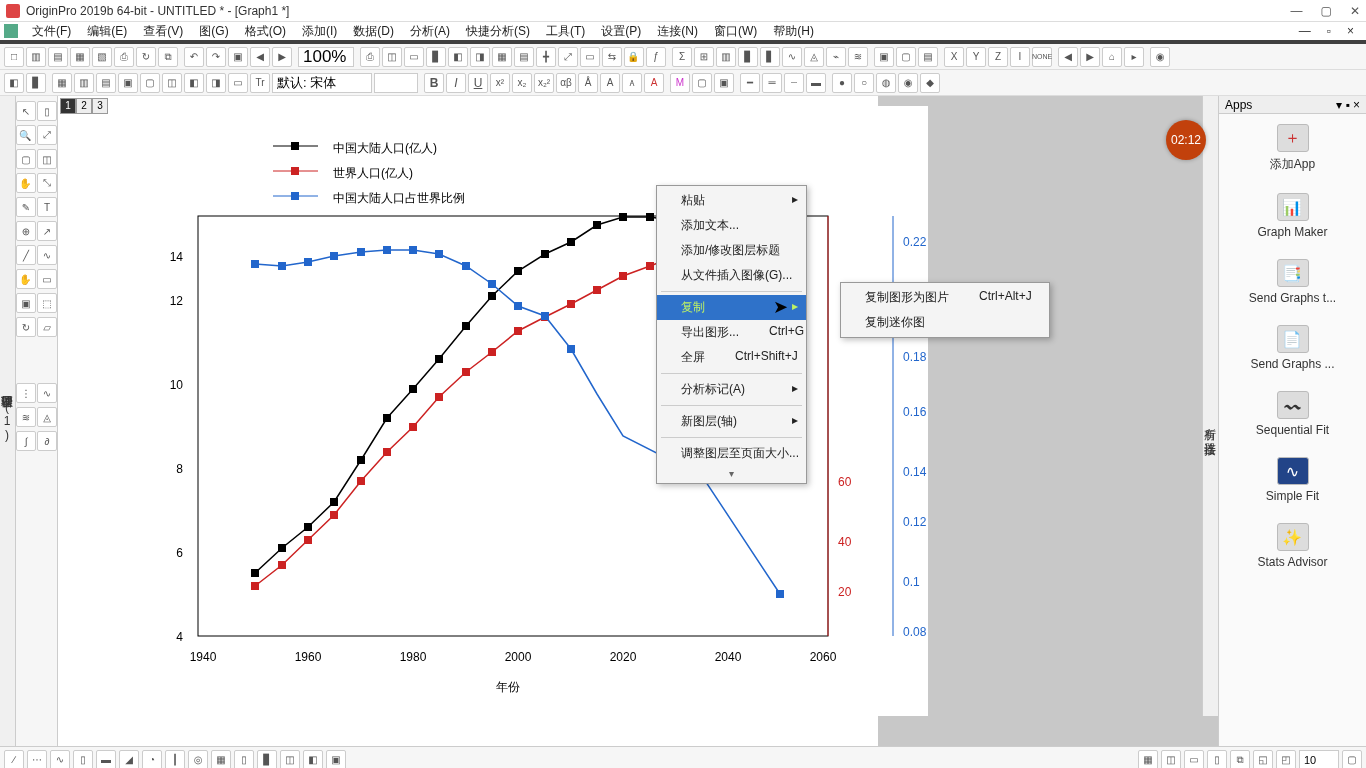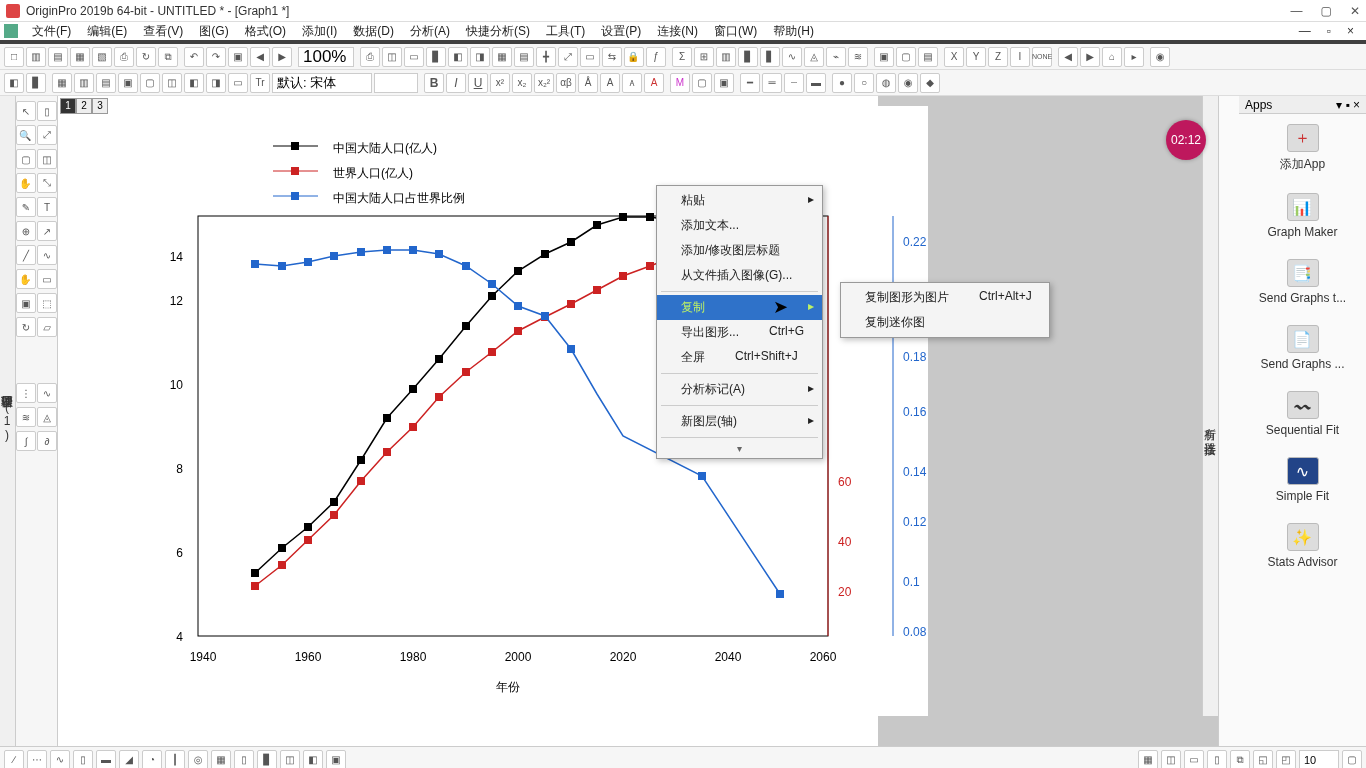--- a/index.html
+++ b/index.html
@@ -37,34 +37,34 @@
 
 .plotarea { flex: 1; background: #fff; position: relative; }
 .layertabs { position: absolute; top: 2px; left: 2px; display: flex; gap: 0; }
 .layertabs .lt { width: 16px; height: 16px; background: #eee; border: 1px solid #999; font-size: 10px; text-align: center; line-height: 14px; }
 .layertabs .lt.act { background: #333; color: #fff; }
 
 .graybg { position: absolute; top: 0; right: 0; width: 340px; height: 100%; background: #c8c8c8; }
 .chartwrap { position: absolute; top: 10px; left: 50px; width: 820px; height: 610px; background: #fff; }
 svg.chart { width: 100%; height: 100%; }
 
-.appsdock { width: 148px; background: #fafafa; border-left: 1px solid #ccc; display: flex; flex-direction: column; padding-left: 20px; }
+.appsdock { width: 148px; background: #fafafa; border-left: 1px solid #ccc; display: flex; flex-direction: column; }
 .appsdock .hdr { height: 18px; background: #eee; padding: 2px 6px; font-size: 11px; border-bottom: 1px solid #ccc; display:flex; justify-content:space-between;}
 .appsdock .appitem { padding: 10px 4px; text-align: center; font-size: 11px; color: #333; }
 .appsdock .appitem .ai { width: 32px; height: 28px; margin: 0 auto 4px; background: #ddd; border: 1px solid #bbb; border-radius: 3px; display:flex;align-items:center;justify-content:center;font-size:16px;}
 
 
 .ctxmenu { position: absolute; background: #f4f4f4; border: 1px solid #999; box-shadow: 2px 2px 6px rgba(0,0,0,0.25); padding: 2px 0; z-index: 100; }
 .ctxmenu .ci { padding: 4px 28px 4px 24px; font-size: 12px; color: #222; display: flex; justify-content: space-between; gap: 30px; white-space: nowrap; position: relative; }
 .ctxmenu .ci.hl { background: #2f72c9; color: #bef264; }
 .ctxmenu .ci .arrow { position: absolute; right: 8px; }
 .ctxmenu .sep { height: 1px; background: #ccc; margin: 3px 4px; }
 .ctxmenu .expand { text-align:center; color:#666; font-size:10px; padding:2px 0;}
 
-.timer { position: absolute; top: 120px; right: 160px; width: 40px; height: 40px; background: #be185d; border-radius: 50%; color: #fff; font-size: 11px; display: flex; align-items: center; justify-content: center; box-shadow: 0 0 4px rgba(0,0,0,0.3); z-index:50;}
+.timer { position: absolute; top: 120px; right: 160px; width: 40px; height: 40px; background: #c2410c; border-radius: 50%; color: #fff; font-size: 11px; display: flex; align-items: center; justify-content: center; box-shadow: 0 0 4px rgba(0,0,0,0.3); z-index:50;}
 
 
 .bottombar { height: 26px; background: #f6f6f6; border-top: 1px solid #ccc; display: flex; align-items: center; padding: 0 4px; gap: 3px; }
 
 .rightstrip { position:absolute; top:96px; right:148px; width:16px; background:#f0f0f0; writing-mode: vertical-rl; text-orientation: upright; font-size:10px; padding-top:40px; color:#333; text-align:center; height:620px; border-left:1px solid #ccc;}
 </style>
 </head>
 <body>
 
 <div class="titlebar">
@@ -427,21 +427,21 @@
         <div class="ai" style="background:#248;color:#fff">∿</div>
         <div>Simple Fit</div>
       </div>
     <div class="appitem">
         <div class="ai">✨</div>
         <div>Stats Advisor</div>
       </div>
   </div>
 </div>
 
-<div class="ctxmenu" style="left:656px; top:185px; width:167px;">
+<div class="ctxmenu" style="left:656px; top:185px; width:151px;">
   <div class="ci">
       <span>粘贴</span>
       <span class="arrow">▸</span>
     </div>
   <div class="ci">
       <span>添加文本...</span>
     </div>
   <div class="ci">
       <span>添加/修改图层标题</span>
     </div>
@@ -465,20 +465,23 @@
   <div class="ci">
       <span>分析标记(A)</span>
       <span class="arrow">▸</span>
     </div>
   <div class="sep"></div>
   <div class="ci">
       <span>新图层(轴)</span>
       <span class="arrow">▸</span>
     </div>
   <div class="sep"></div>
+  <div class="ci">
+      <span>调整图层至页面大小...</span>
+    </div>
   <div class="expand">▾</div>
 </div>
 
 <div class="ctxmenu" style="left:840px; top:282px; width:210px;">
   <div class="ci">
       <span>复制图形为图片</span>
       <span>Ctrl+Alt+J</span>
     </div>
   <div class="ci">
       <span>复制迷你图</span>

